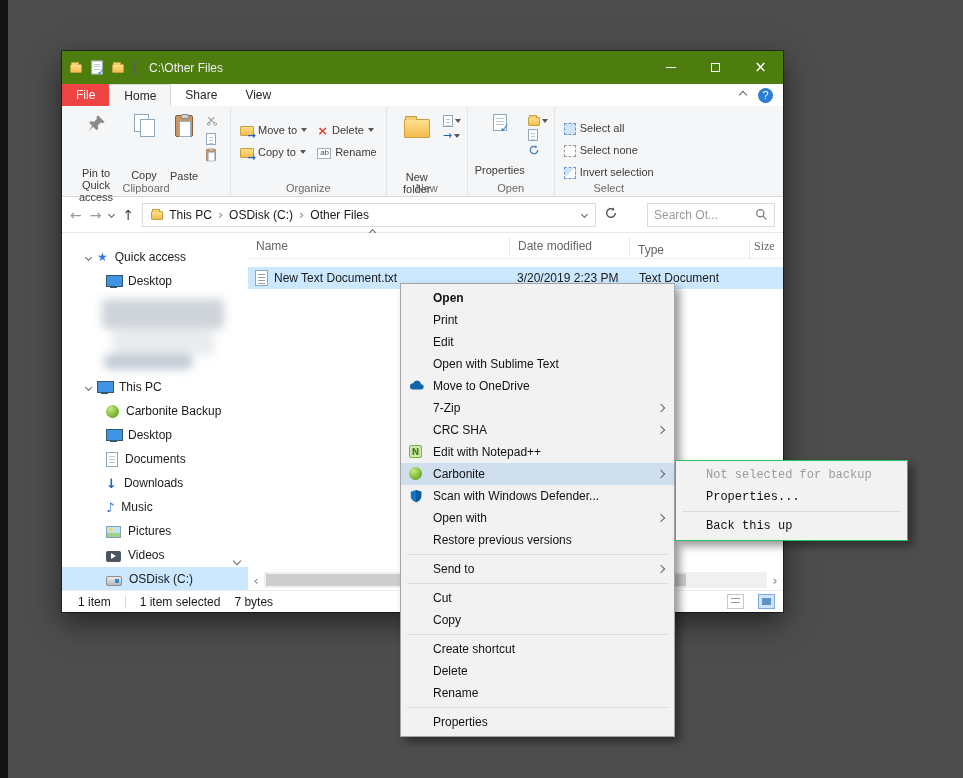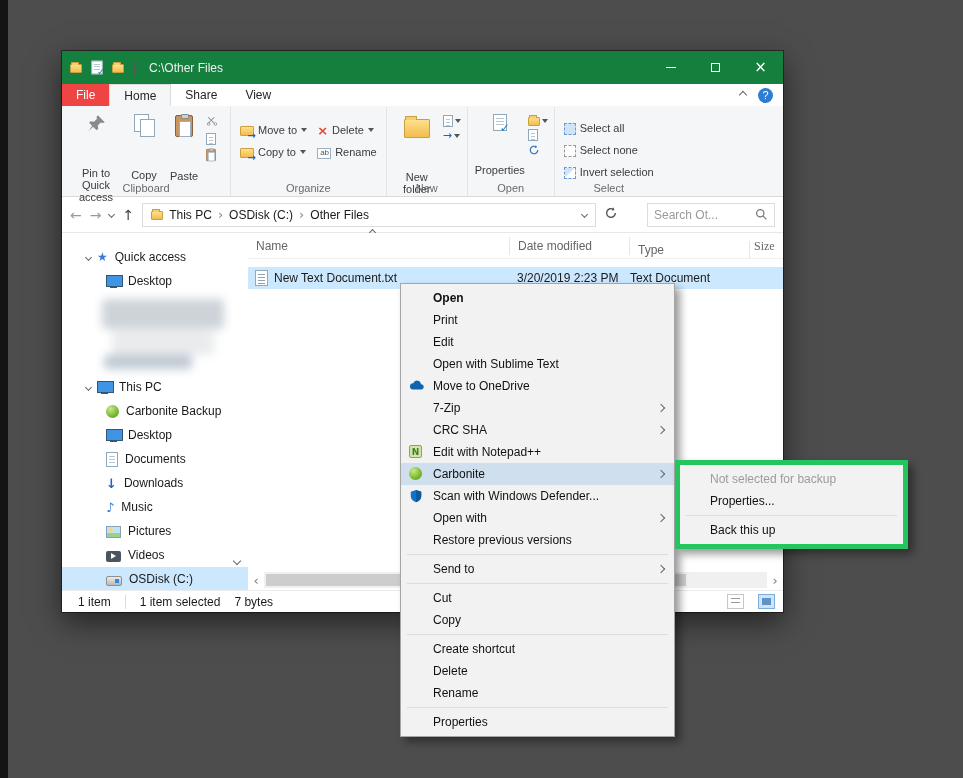--- a/index.html
+++ b/index.html
@@ -5,21 +5,21 @@
   * { box-sizing:border-box; margin:0; padding:0; }
   html,body { width:963px; height:778px; }
   body { background:#4d4d4d; font-family:"Liberation Sans","DejaVu Sans",sans-serif; font-size:12px; color:#1a1a1a; position:relative; overflow:hidden; }
   .edge-left { position:absolute; left:0; top:0; width:8px; height:778px; background:#141414; }
 
   
   .window { position:absolute; left:62px; top:51px; width:721px; height:561px; background:#fff;
             box-shadow:0 10px 28px rgba(0,0,0,.55), 0 0 0 1px rgba(0,0,0,.45); }
 
   
-  .titlebar { height:33px; background:#15803d; display:flex; align-items:center; color:#fff; }
+  .titlebar { height:33px; background:#4d7c0f; display:flex; align-items:center; color:#fff; }
   .qat { display:flex; align-items:center; gap:8px; padding:0 8px; }
   .qat-sep { width:1px; height:14px; background:#5a5a5a; margin:0 2px; }
   .title-text { font-size:12px; color:#f0f0f0; margin-left:4px; white-space:nowrap; }
   .win-controls { margin-left:auto; display:flex; height:33px; }
   .wc { width:45px; height:33px; display:flex; align-items:center; justify-content:center; color:#fff; }
   .wc-min-bar { width:10px; height:1px; background:#fff; }
   .wc-max-box { width:9px; height:9px; border:1px solid #fff; }
   .wc-close-x { font-size:15px; line-height:1; }
 
   
@@ -123,21 +123,21 @@
   .fh-name { width:262px; position:relative; }
   .fh-date { width:120px; }
   .fh-type { width:120px;margin-top:8px; }
   .fh-size { flex:1; border-right:none; padding-left:4px;font-family:Liberation Serif, serif; }
   .sort-caret { position:absolute; left:122px; top:-7px; }
   .frow { position:relative; height:22px; margin-top:8px; display:flex; align-items:center; }
   .frow.selected { background:#cce8ff; }
   .frow .i-txt { position:absolute; left:7px; top:3px; }
   .fname { position:absolute; left:26px; }
   .fdate { position:absolute; left:269px; }
-  .ftype { position:absolute; left:382px; }
+  .ftype { position:absolute; left:391px; }
   .hscroll { position:absolute; left:0; right:0; bottom:2px; height:16px; display:flex; align-items:center; }
   .hs-arrow { width:16px; text-align:center; color:#7a7a7a; font-size:13px; }
   .hs-track { flex:1; height:16px; background:#f0f0f0; position:relative; }
   .hs-thumb { position:absolute; left:2px; top:2px; height:12px; width:420px; background:#cdcdcd; }
 
   
   .statusbar { position:absolute; left:0; right:0; bottom:0; height:22px; background:#fff; border-top:1px solid #ececec; display:flex; align-items:center; padding:0 8px 0 16px; gap:14px; font-size:12px; }
   .sb-div { width:1px; height:14px; background:#dcdcdc; }
   .sb-spacer { flex:1; }
   .sb-view { width:17px; height:15px; border:1px solid #c7c7c7; background:#fff; position:relative; }
@@ -153,22 +153,22 @@
   .ctxmenu { position:absolute; left:400px; top:283px; width:275px; background:#f2f2f2; border:1px solid #a5a5a5;
              box-shadow:5px 5px 8px rgba(0,0,0,.4); padding:3px 0; z-index:50; }
   .mi { height:22px; display:flex; align-items:center; padding:0 24px 0 32px; position:relative; color:#111; }
   .mi.bold { font-weight:bold; }
   .mi.hl { background:#cfdfee; }
   .mi .mic { position:absolute; left:8px; top:4px; }
   .mi .sub-arrow { position:absolute; right:10px; top:8px; }
   .msep { height:1px; background:#dcdcdc; margin:3px 6px; }
 
   
-  .submenu { position:absolute; left:675px; top:460px; width:233px; background:#f2f2f2; border:5px solid #22c55e;
-             box-shadow:5px 5px 8px rgba(0,0,0,.4); padding:3px 0; z-index:60; }
+  .submenu { position:absolute; left:675px; top:460px; width:233px; background:#f2f2f2; border:1px solid #22c55e;
+             box-shadow:5px 5px 8px rgba(0,0,0,.4); padding:3px 0; z-index:60;font-family:Liberation Mono, monospace; }
   .smi { height:22px; display:flex; align-items:center; padding:0 12px 0 30px; color:#111; }
   .smi.disabled { color:#9b9b9b; }
 </style>
 </head>
 <body>
 
 <div class="edge-left"></div>
 
 <div class="window">
 

